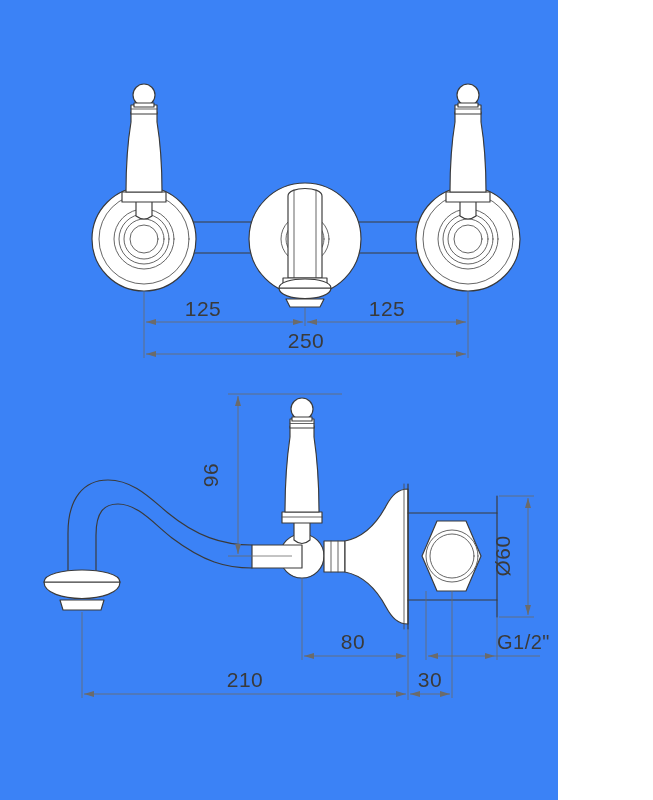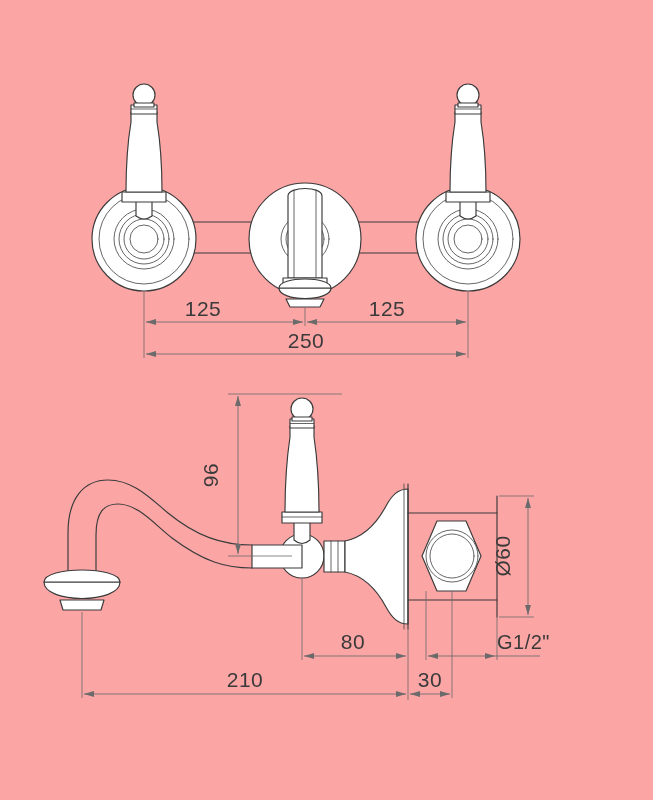--- a/index.html
+++ b/index.html
@@ -3,23 +3,23 @@
 <meta charset="utf-8">
 <title>Faucet Technical Drawing</title>
 <style>
   html, body {
     margin: 0;
     padding: 0;
     background: #ffffff;
   }
   #sheet {
     position: relative;
-    width: 653px;
+    width: 558px;
     height: 800px;
-    background: #fca5a5;
+    background: #3b82f6;
     overflow: hidden;
     font-family: "Liberation Sans", sans-serif;
   }
   #sheet svg {
     display: block;
     width: 653px;
     height: 800px;
   }
   .part     { fill: none; stroke: #3a3a3a; stroke-width: 1.15; stroke-linejoin: round; stroke-linecap: round; }
   .part-thin{ fill: none; stroke: #4a4a4a; stroke-width: 0.85; stroke-linejoin: round; stroke-linecap: round; }

